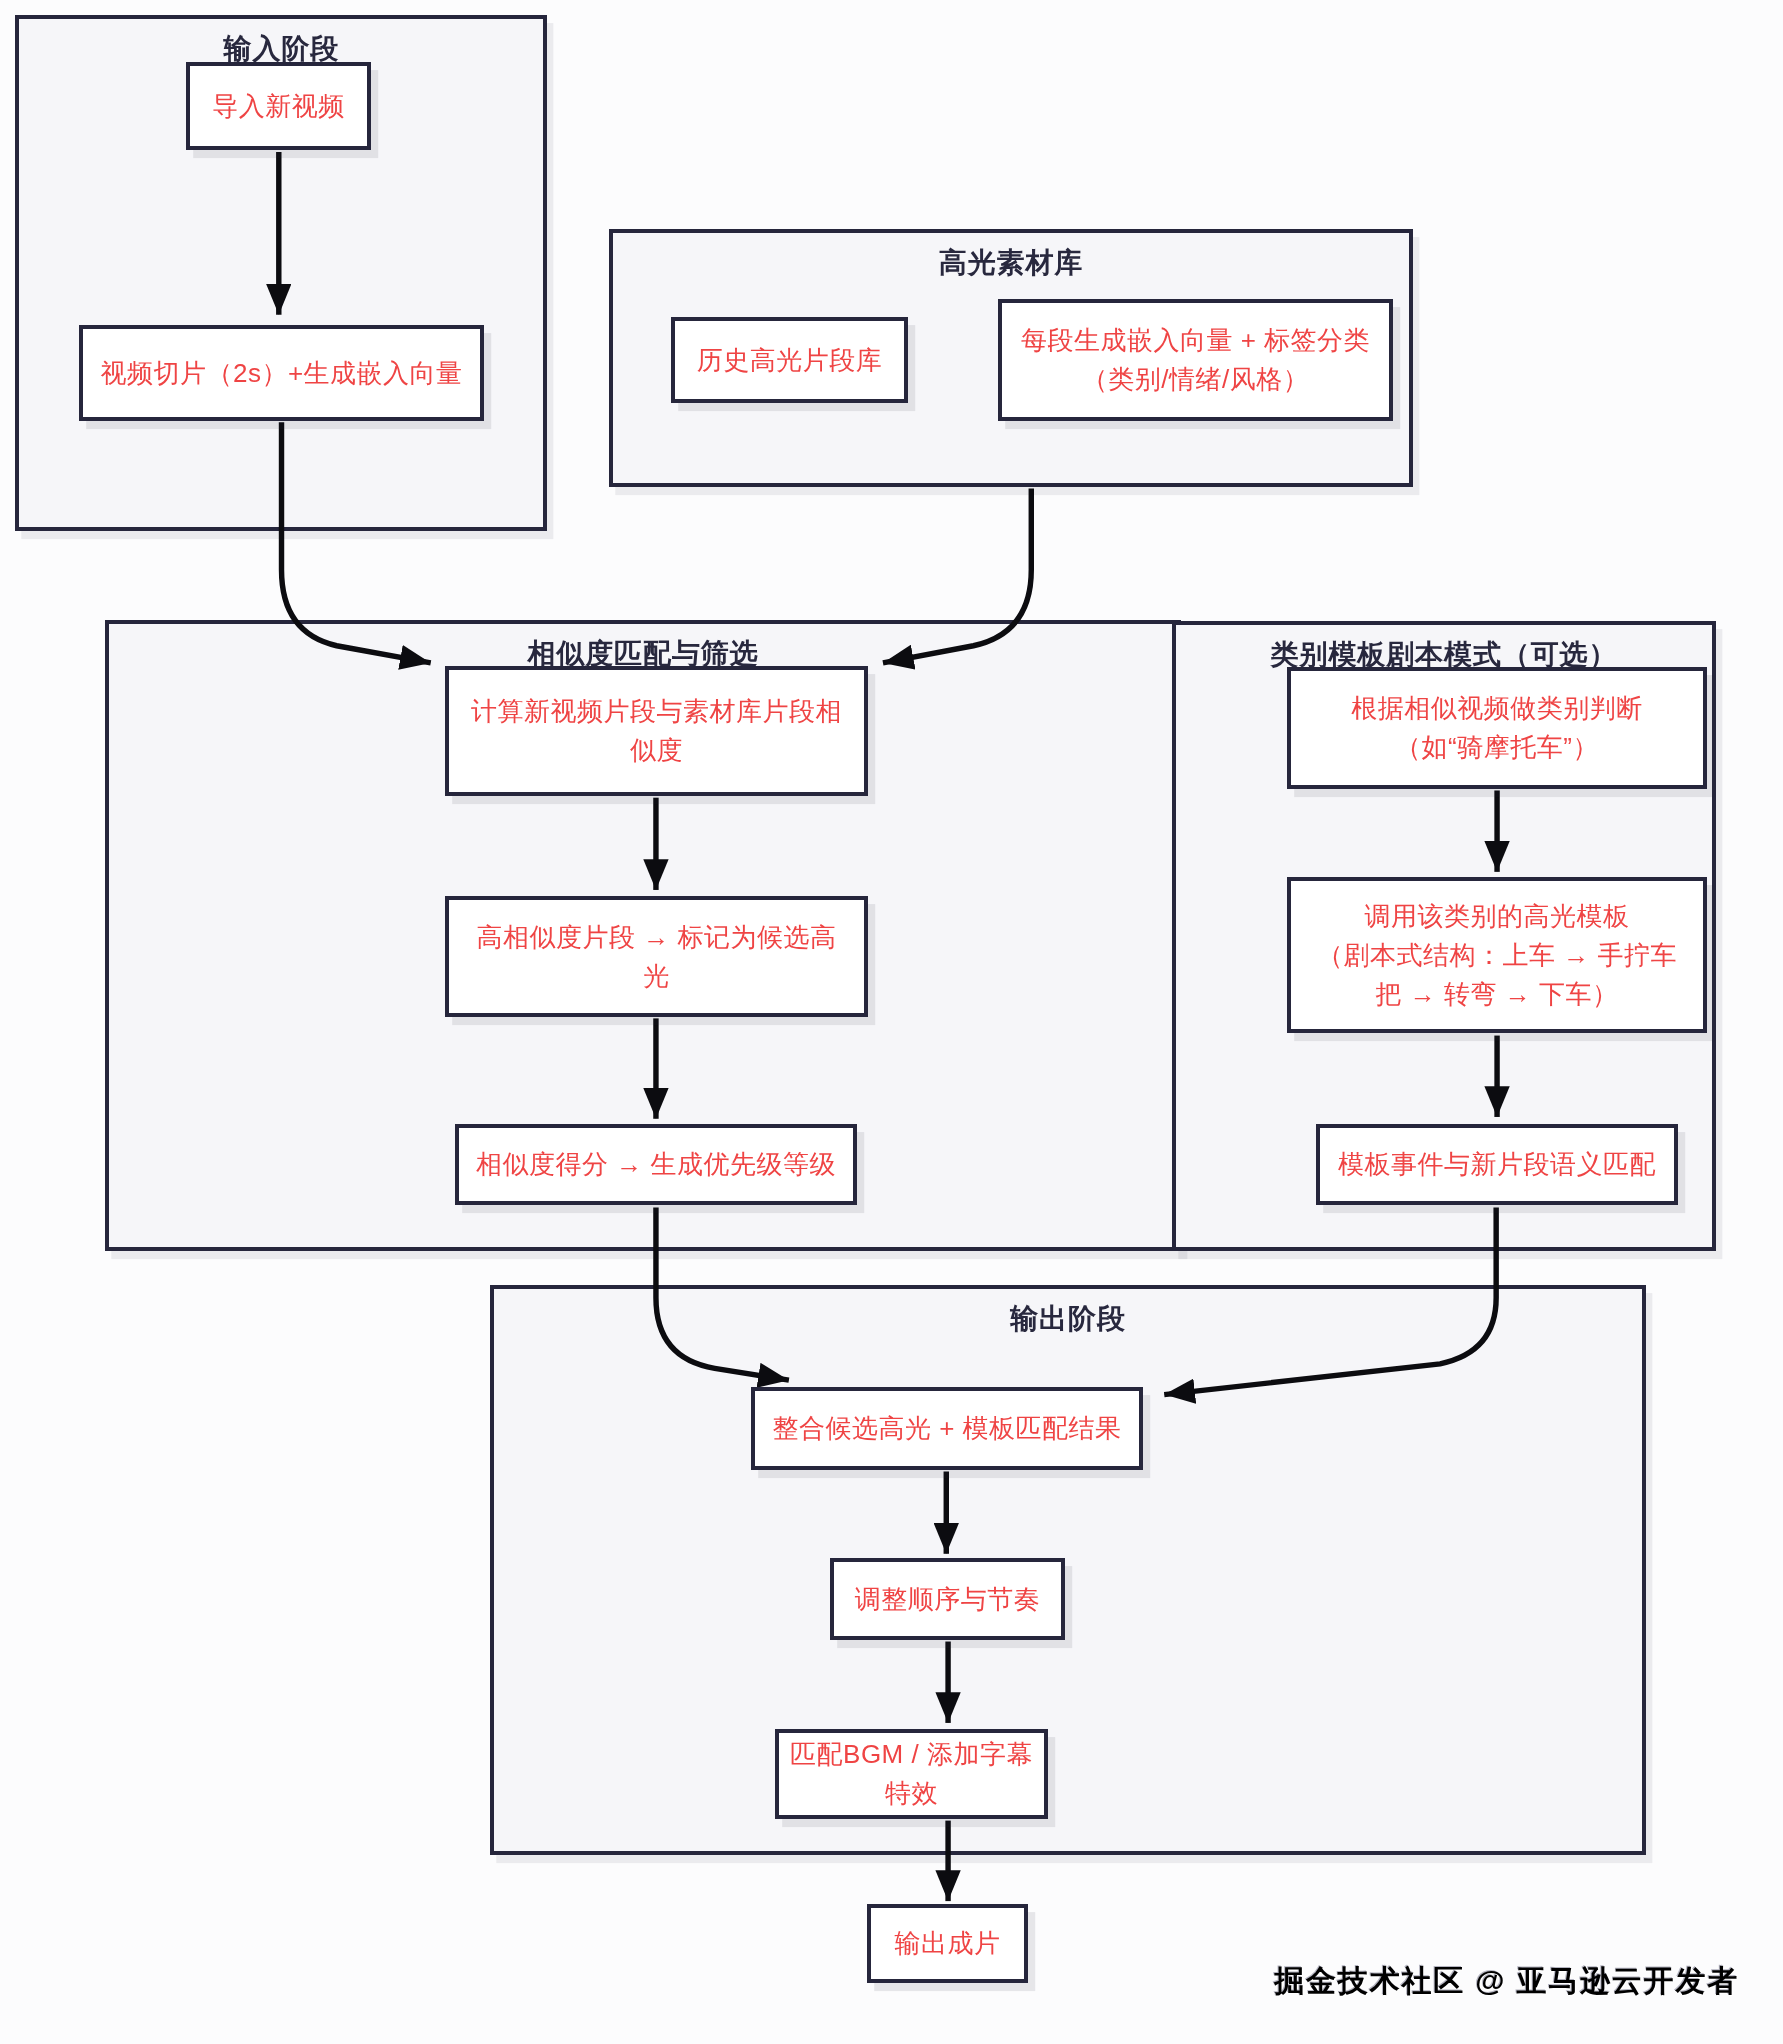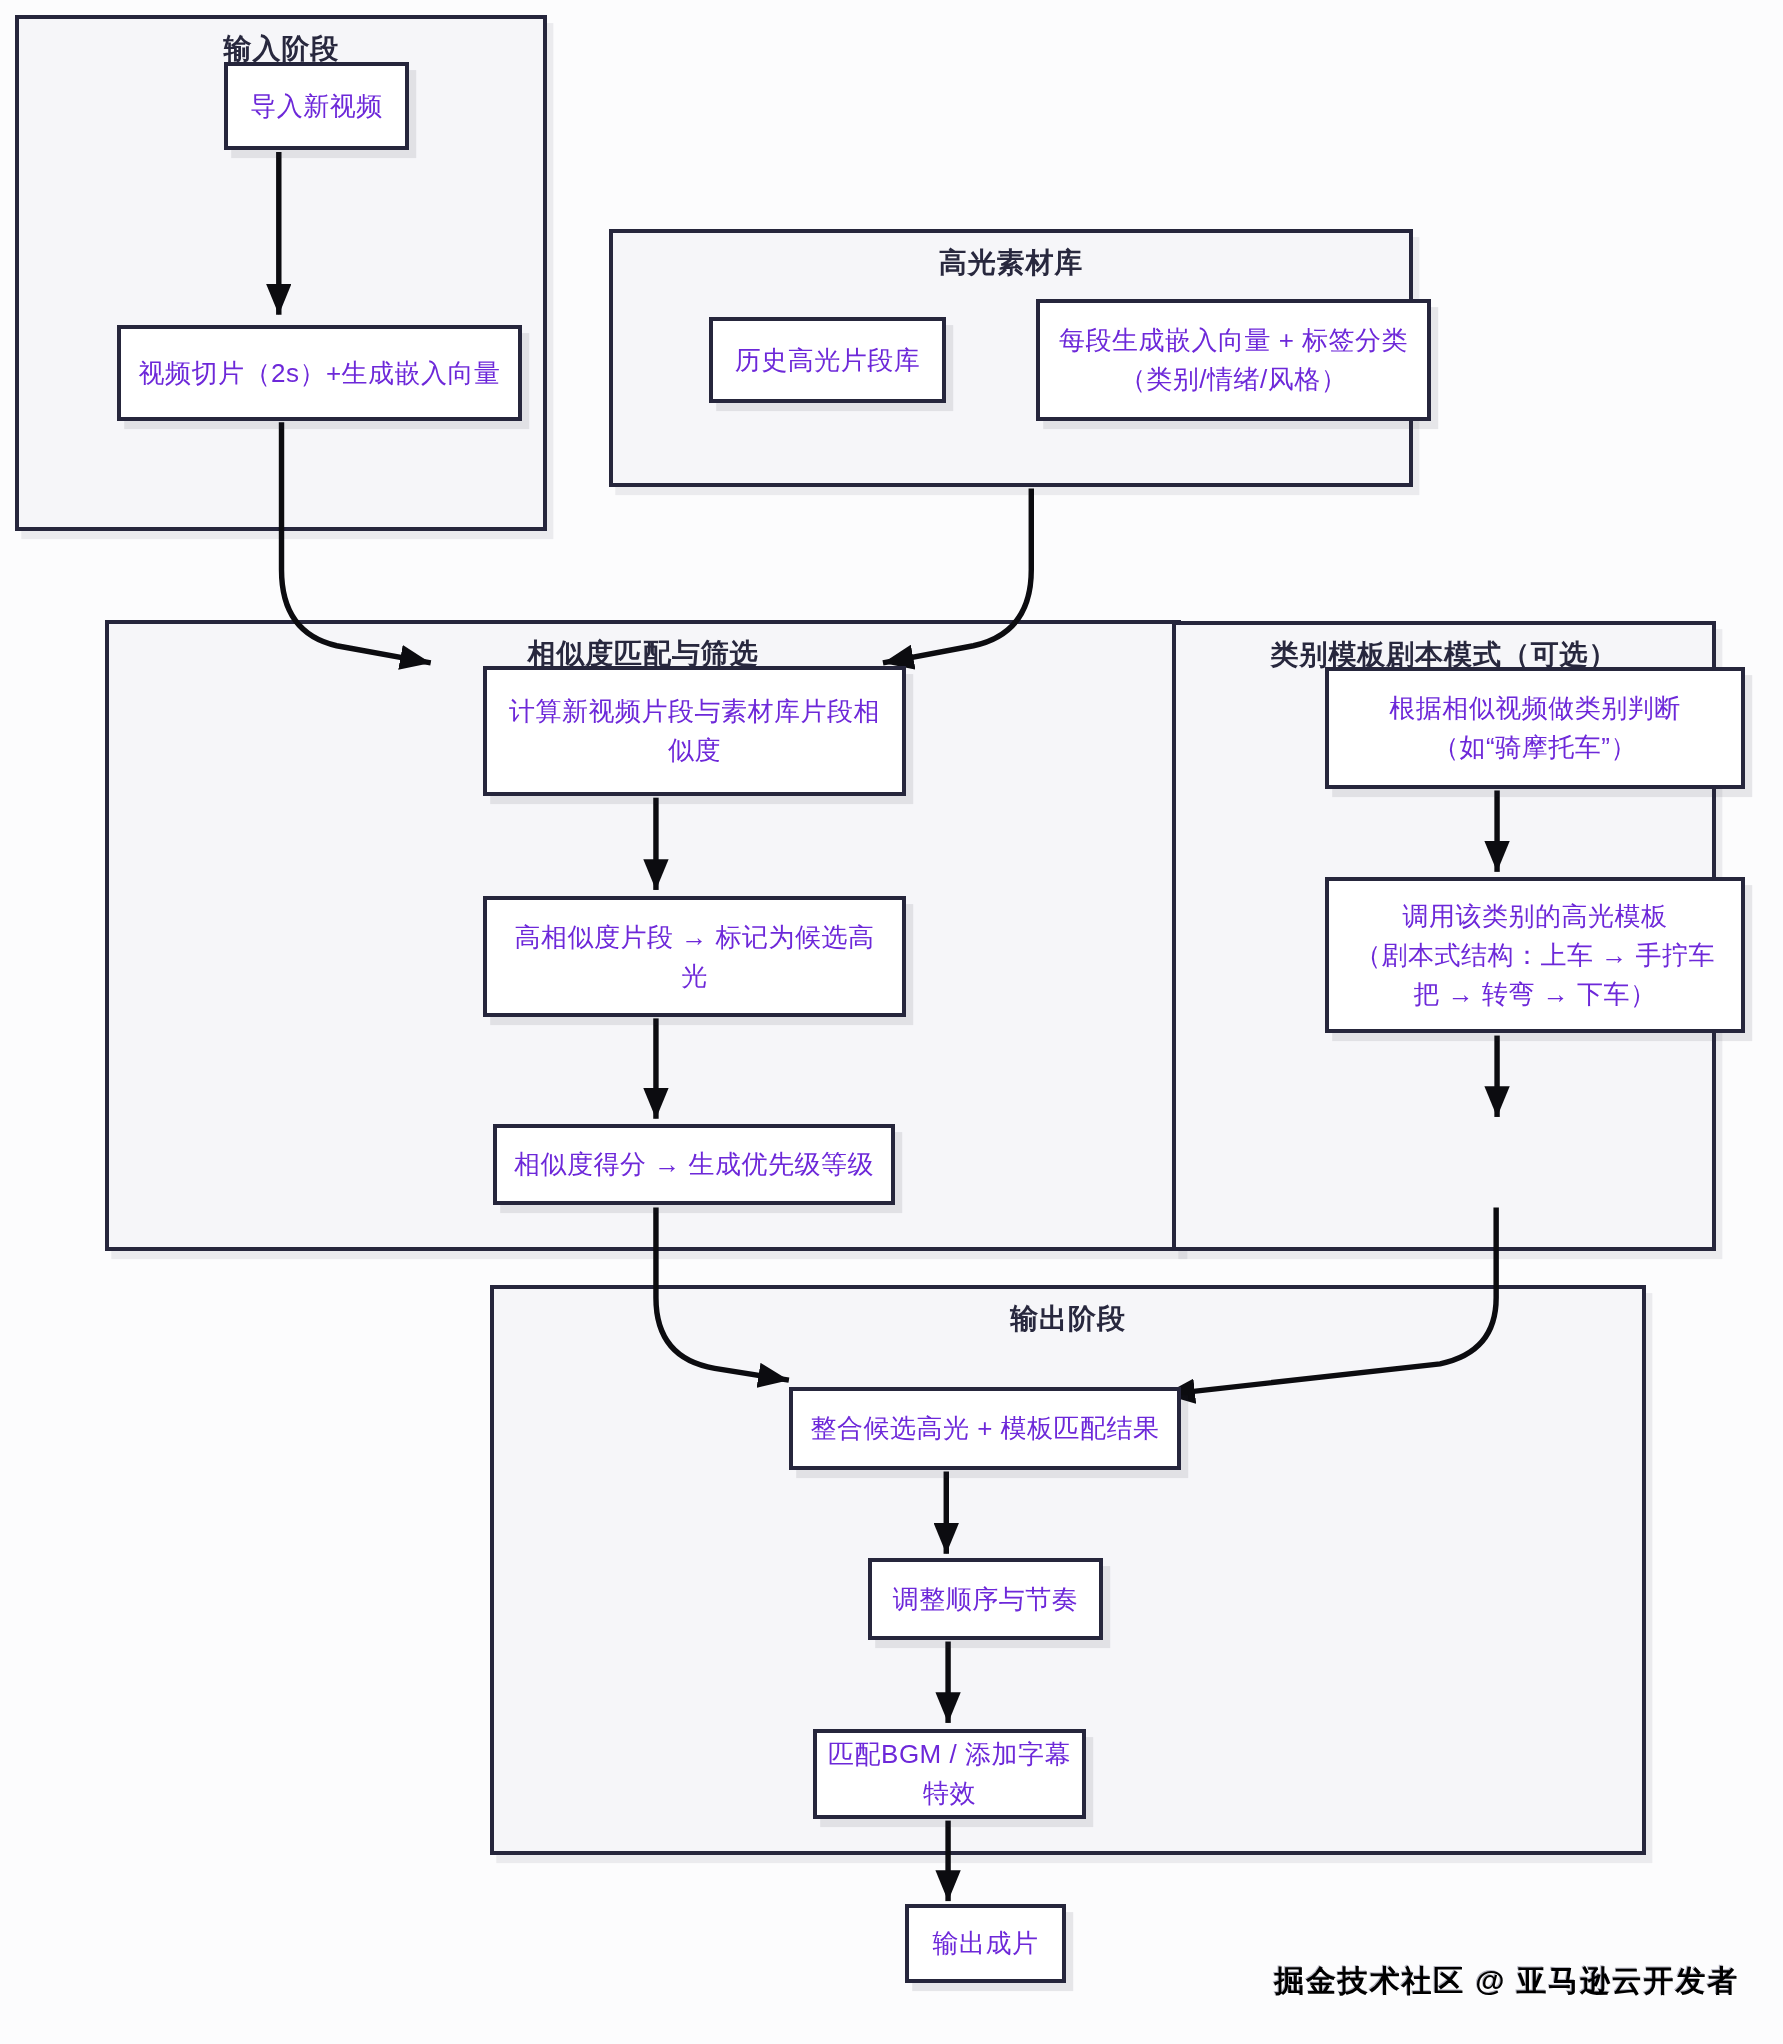--- a/index.html
+++ b/index.html
@@ -33,26 +33,25 @@
     background:#ffffff;
     border:4.5px solid #26263c;
     box-sizing:border-box;
     box-shadow:7.2px 8.1px 0 rgba(38,38,60,0.10);
     display:flex;
     align-items:center;
     justify-content:center;
     text-align:center;
     font-size:26px;
     font-weight:500;
-    color:#6d28d9;
+    color:#ef4444;
     line-height:1.5;
     white-space:pre-line;
     padding:3.6px 7.2px;
     letter-spacing:0.5px;
-    margin-left:38px;
   }
   #arrows{position:absolute;left:0;top:0;pointer-events:none;}
   #watermark{
     position:absolute;
     right:45px;
     bottom:42px;
     font-size:30px;
     font-weight:700;
     color:#000000;
     letter-spacing:1.8px;
@@ -124,20 +123,21 @@
 
   <div class="node" style="left:455px;top:1124px;width:402px;height:81px;">相似度得分 → 生成优先级等级</div>
 
   <div class="node" style="left:1287px;top:667px;width:420px;height:122px;">根据相似视频做类别判断
 （如“骑摩托车”）</div>
 
   <div class="node" style="left:1287px;top:877px;width:420px;height:156px;">调用该类别的高光模板
 （剧本式结构：上车 → 手拧车
 把 → 转弯 → 下车）</div>
 
+  <div class="node" style="left:1316px;top:1124px;width:362px;height:81px;">模板事件与新片段语义匹配</div>
 
   <div class="node" style="left:751px;top:1387px;width:392px;height:83px;">整合候选高光 + 模板匹配结果</div>
 
   <div class="node" style="left:830px;top:1558px;width:235px;height:82px;">调整顺序与节奏</div>
 
   <div class="node" style="left:775px;top:1729px;width:273px;height:90px;">匹配BGM / 添加字幕特效</div>
 
   <div class="node" style="left:867px;top:1904px;width:161px;height:79px;">输出成片</div>
 
   <div id="watermark">掘金技术社区 @ 亚马逊云开发者</div>

